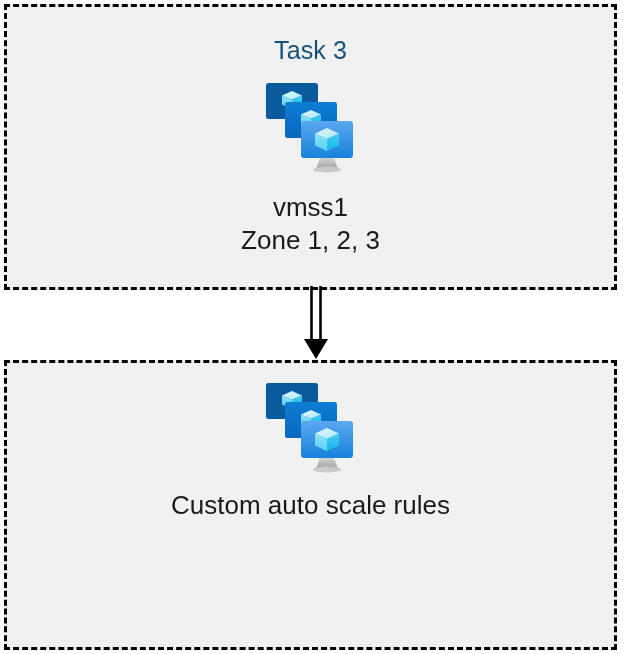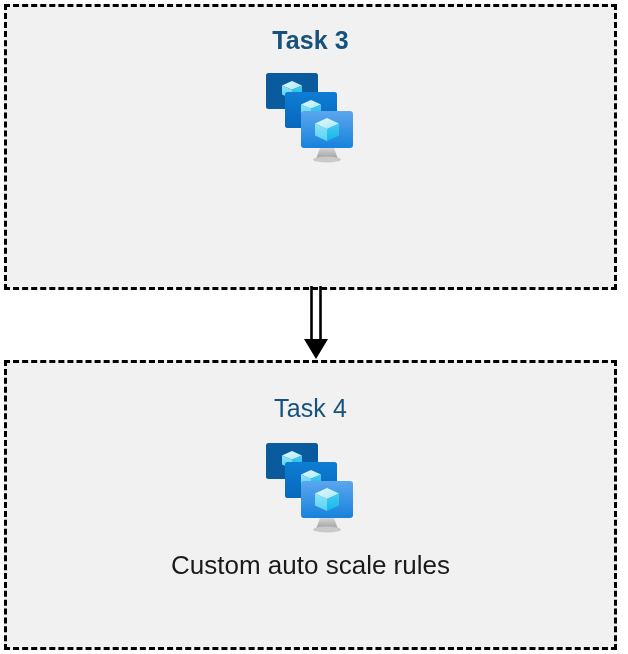--- a/index.html
+++ b/index.html
@@ -36,21 +36,21 @@
 
   .task-heading {
     color: #15527d;
     font-size: 25px;
     line-height: 30px;
     font-weight: 400;
     letter-spacing: 0.1px;
     text-align: center;
     white-space: nowrap;
   }
-  #box-task3 .task-heading { margin-top: 18px; font-weight: bold; }
+  #box-task3 .task-heading { margin-top: 28px; }
   #box-task4 .task-heading { margin-top: 30px; }
 
   
   .vmss-icon {
     display: block;
   }
   #box-task3 .icon-wrap { margin-top: 12px; }
   #box-task4 .icon-wrap { margin-top: 14px; }
 
   .caption-block {
@@ -133,33 +133,36 @@
 
         <rect x="41" y="44" width="52" height="37" rx="3" fill="url(#g-front-a)"></rect>
         <g>
           <polygon points="67,51 79,56.5 67,62 55,56.5" fill="url(#g-cube-top-a)"></polygon>
           <polygon points="55,56.5 67,62 67,74 55,68.5" fill="url(#g-cube-left-a)"></polygon>
           <polygon points="79,56.5 79,68.5 67,74 67,62" fill="url(#g-cube-right-a)"></polygon>
         </g>
       </svg>
     </div>
 
+    <div class="caption-block">
+      <div>vmss1</div>
+      <div>Zone 1, 2, 3</div>
+    </div>
   </div>
 
   <svg id="connector" viewBox="0 0 40 76">
 
     <line x1="15.5" y1="0" x2="15.5" y2="56" stroke="#000000" stroke-width="2.6"></line>
     <line x1="24.5" y1="0" x2="24.5" y2="56" stroke="#000000" stroke-width="2.6"></line>
 
     <polygon points="8,53 32,53 20,73" fill="#000000"></polygon>
   </svg>
 
   <div class="task-box" id="box-task4">
 
-    <div class="task-heading">Task 4</div>
 
     <div class="icon-wrap">
       <svg class="vmss-icon" width="102" height="100" viewBox="0 0 102 100">
         <defs>
           <linearGradient id="g-front-b" x1="0" y1="0" x2="0" y2="1">
             <stop offset="0%" stop-color="#5BA7EE"></stop>
             <stop offset="100%" stop-color="#1782DC"></stop>
           </linearGradient>
           <linearGradient id="g-mid-b" x1="0" y1="0" x2="0" y2="1">
             <stop offset="0%" stop-color="#0E7DD4"></stop>

